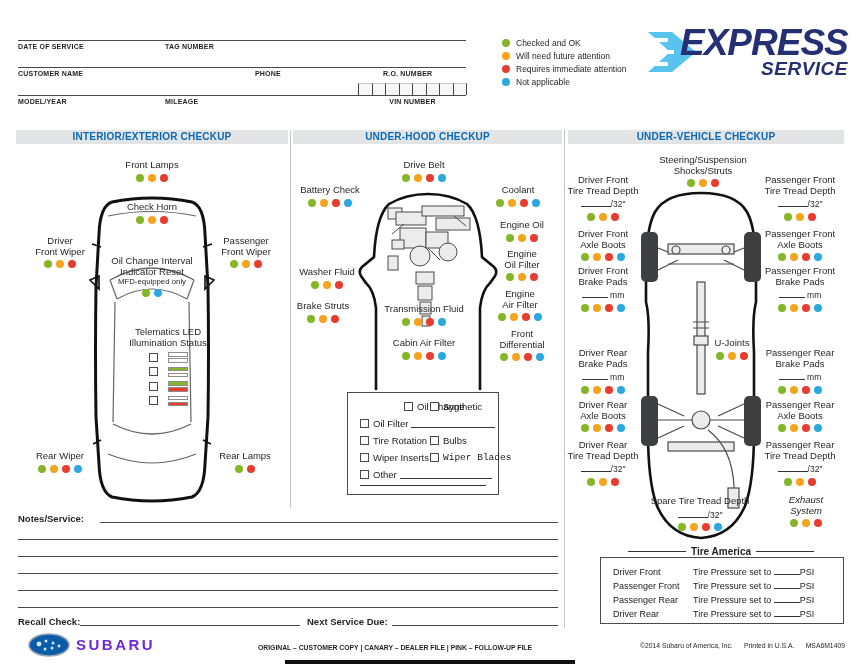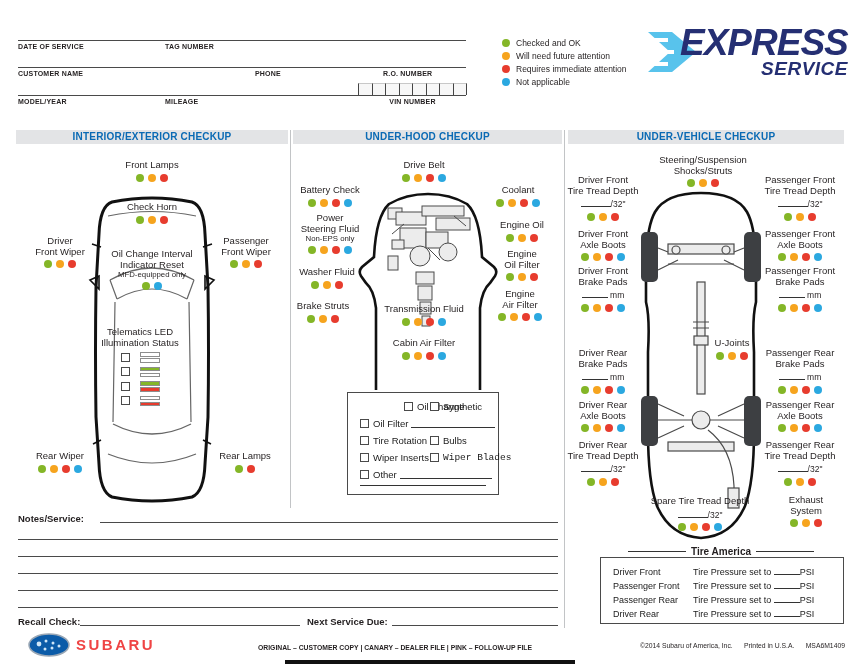--- a/index.html
+++ b/index.html
@@ -155,31 +155,31 @@
   <div class="item" style="left:206px;top:236px;width:80px;">
     <div>Passenger</div>
     <div>Front Wiper</div>
     <div class="dots">
         <span class="dot" style="background: rgb(132, 182, 39);"></span>
         <span class="dot" style="background: rgb(246, 164, 30);"></span>
         <span class="dot" style="background: rgb(231, 60, 46);"></span>
       </div>
   </div>
 
-  <div class="item" style="left:100px;top:249px;width:104px;">
+  <div class="item" style="left:100px;top:256px;width:104px;">
     <div>Oil Change Interval</div>
     <div>Indicator Reset</div>
     <div class="note">MFD-equipped only</div>
     <div class="dots">
         <span class="dot" style="background: rgb(132, 182, 39);"></span>
         <span class="dot" style="background: rgb(43, 168, 224);"></span>
       </div>
   </div>
 
-  <div class="item" style="left:88px;top:327px;width:104px;">
+  <div class="item" style="left:116px;top:327px;width:104px;">
     <div>Telematics LED</div>
     <div>Illumination Status</div>
     <div class="led-row">
       <span class="cb"></span>
       <span class="led-bars">
           <span class="led-bar" style="background: rgb(255, 255, 255);"></span>
           <span class="led-bar" style="background: rgb(255, 255, 255);"></span>
         </span>
     </div>
     <div class="led-row">
@@ -257,31 +257,20 @@
   <div class="item" style="left:292px;top:185px;width:76px;">
     <div>Battery Check</div>
     <div class="dots">
         <span class="dot" style="background: rgb(132, 182, 39);"></span>
         <span class="dot" style="background: rgb(246, 164, 30);"></span>
         <span class="dot" style="background: rgb(231, 60, 46);"></span>
         <span class="dot" style="background: rgb(43, 168, 224);"></span>
       </div>
   </div>
 
-  <div class="item" style="left:292px;top:213px;width:76px;">
-    <div>Power</div>
-    <div>Steering Fluid</div>
-    <div class="note">Non-EPS only</div>
-    <div class="dots">
-        <span class="dot" style="background: rgb(132, 182, 39);"></span>
-        <span class="dot" style="background: rgb(246, 164, 30);"></span>
-        <span class="dot" style="background: rgb(231, 60, 46);"></span>
-        <span class="dot" style="background: rgb(43, 168, 224);"></span>
-      </div>
-  </div>
 
   <div class="item" style="left:289px;top:267px;width:76px;">
     <div>Washer Fluid</div>
     <div class="dots">
         <span class="dot" style="background: rgb(132, 182, 39);"></span>
         <span class="dot" style="background: rgb(246, 164, 30);"></span>
         <span class="dot" style="background: rgb(231, 60, 46);"></span>
       </div>
   </div>
 
@@ -347,20 +336,30 @@
     <div>Engine</div>
     <div>Air Filter</div>
     <div class="dots">
         <span class="dot" style="background: rgb(132, 182, 39);"></span>
         <span class="dot" style="background: rgb(246, 164, 30);"></span>
         <span class="dot" style="background: rgb(231, 60, 46);"></span>
         <span class="dot" style="background: rgb(43, 168, 224);"></span>
       </div>
   </div>
 
+  <div class="item" style="left:484px;top:329px;width:76px;">
+    <div>Front</div>
+    <div>Differential</div>
+    <div class="dots">
+        <span class="dot" style="background: rgb(132, 182, 39);"></span>
+        <span class="dot" style="background: rgb(246, 164, 30);"></span>
+        <span class="dot" style="background: rgb(231, 60, 46);"></span>
+        <span class="dot" style="background: rgb(43, 168, 224);"></span>
+      </div>
+  </div>
 
   <div class="abs" style="left:347px;top:392px;width:150px;height:101px;border:1.2px solid #4a4a4a;">
     <div class="svc-row" style="top:8px;margin-left:44px;">
       <span class="cb"></span>
       <span>Oil Change</span>
     </div>
     <div class="svc-row" style="top:8px;left:82px;">
       <span class="cb"></span>
       <span>Synthetic</span>
     </div>
@@ -578,21 +577,21 @@
     <div>Spare Tire Tread Depth</div>
     <div class="unit"><span class="blank w30"></span><span>/32"</span></div>
     <div class="dots">
         <span class="dot" style="background: rgb(132, 182, 39);"></span>
         <span class="dot" style="background: rgb(246, 164, 30);"></span>
         <span class="dot" style="background: rgb(231, 60, 46);"></span>
         <span class="dot" style="background: rgb(43, 168, 224);"></span>
       </div>
   </div>
 
-  <div class="item" style="left:768px;top:495px;width:76px;">
+  <div class="item" style="left:768px;top:495px;width:76px;font-style:italic;">
     <div>Exhaust</div>
     <div>System</div>
     <div class="dots">
         <span class="dot" style="background: rgb(132, 182, 39);"></span>
         <span class="dot" style="background: rgb(246, 164, 30);"></span>
         <span class="dot" style="background: rgb(231, 60, 46);"></span>
       </div>
   </div>
 
   <div class="abs" style="left:600px;top:545px;width:242px;height:12px;display:flex;align-items:center;">
@@ -635,21 +634,21 @@
   <div class="abs" style="left:28px;top:633px;width:160px;height:24px;">
     <svg width="42" height="24" viewBox="0 0 42 24" style="position:absolute;left:0;top:0;">
       <ellipse cx="21" cy="12" rx="20" ry="11" fill="#0B5BA8" stroke="#9aa7b5" stroke-width="1.5"></ellipse>
       <circle cx="11" cy="11" r="2.4" fill="#cfe6f7"></circle>
       <circle cx="18" cy="8" r="1.5" fill="#cfe6f7"></circle>
       <circle cx="25" cy="10" r="1.5" fill="#cfe6f7"></circle>
       <circle cx="31" cy="13" r="1.5" fill="#cfe6f7"></circle>
       <circle cx="24" cy="15" r="1.5" fill="#cfe6f7"></circle>
       <circle cx="17" cy="16" r="1.5" fill="#cfe6f7"></circle>
     </svg>
-    <span style="position:absolute;left:48px;top:3px;font-size:15px;font-weight:bold;letter-spacing:2.5px;color:#ef4444;text-align:right;">SUBARU</span>
+    <span style="position:absolute;left:48px;top:3px;font-size:15px;font-weight:bold;letter-spacing:2.5px;color:#6d28d9;text-align:right;">SUBARU</span>
   </div>
 
   <div class="abs" style="left:220px;top:644px;width:350px;text-align:center;font-size:6.8px;font-weight:bold;color:#231f20;">ORIGINAL – CUSTOMER COPY  |  CANARY – DEALER FILE  |  PINK – FOLLOW-UP FILE</div>
 
   <div class="abs" style="left:640px;top:642px;width:205px;display:flex;justify-content:space-between;font-size:6.8px;color:#231f20;">
     <span>©2014 Subaru of America, Inc.</span>
     <span>Printed in U.S.A.</span>
     <span>MSA6M1409</span>
   </div>
 

